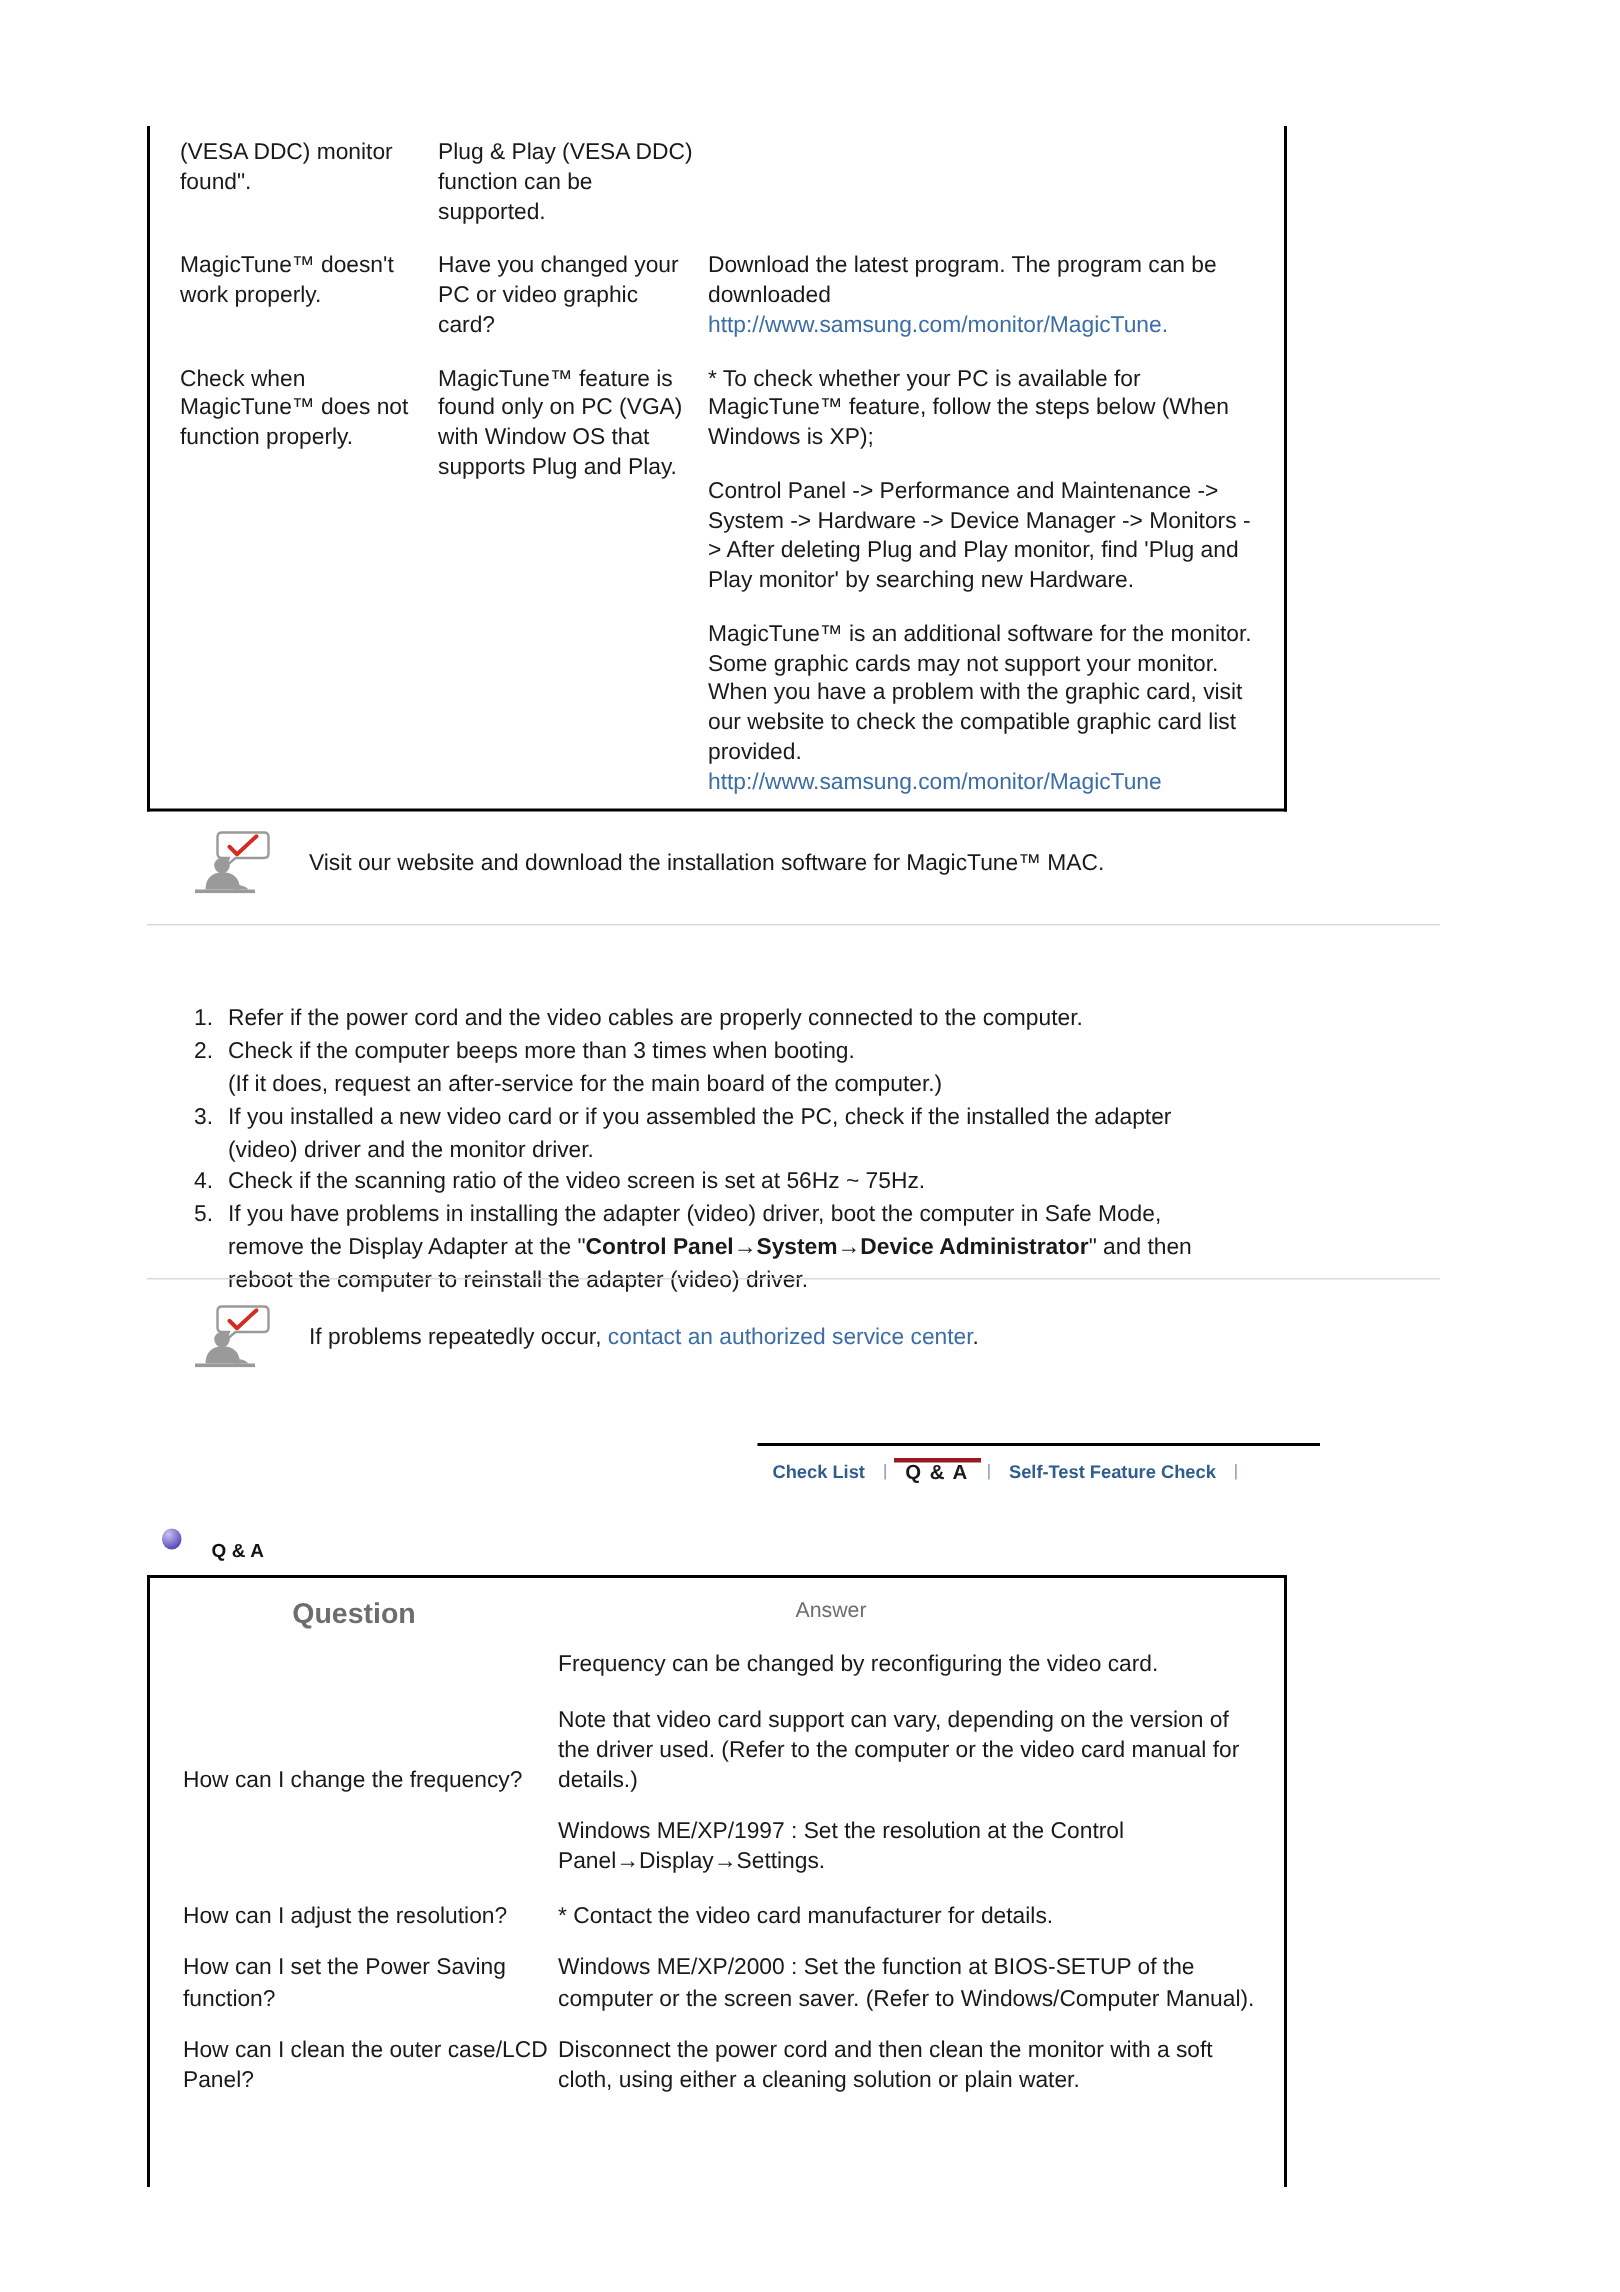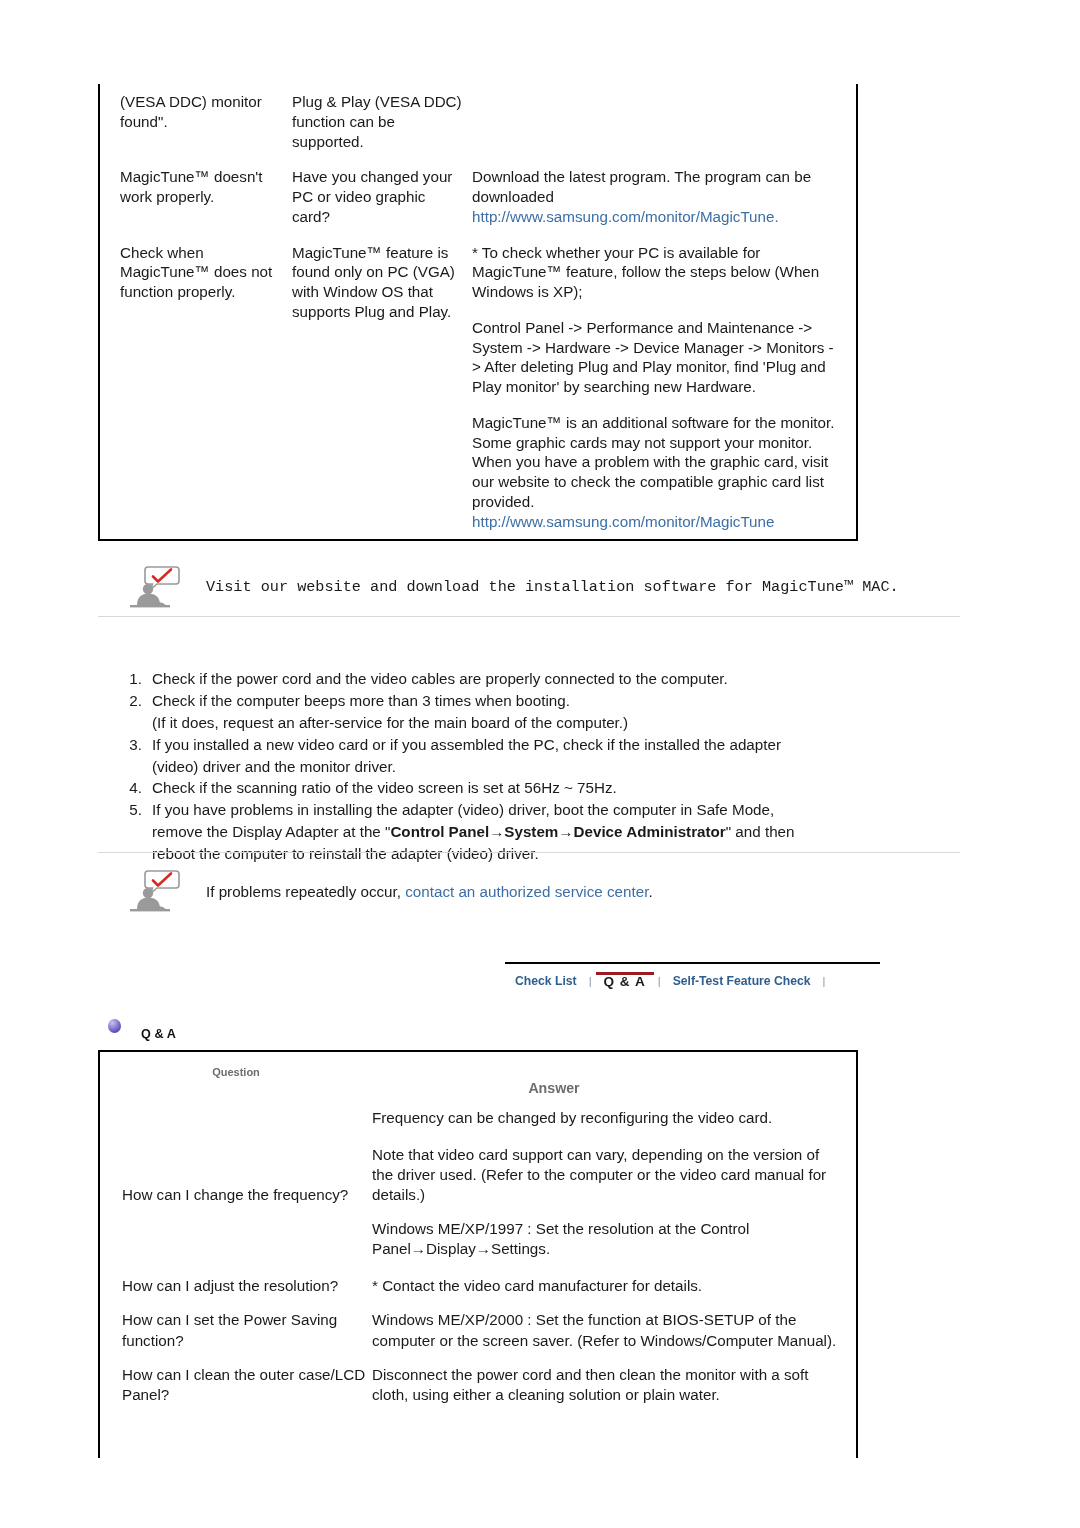--- a/index.html
+++ b/index.html
@@ -196,32 +196,31 @@
   }
   .qa-head {
     display: flex;
     padding-top: 14px;
     padding-bottom: 12px;
   }
   .qa-head .h-q {
     width: 272px;
     flex: 0 0 272px;
     text-align: center;
-    font-size: 11px;
+    font-size: 19px;
     font-weight: bold;
     color: #6d6d6d;
   }
   .qa-head .h-a {
     flex: 1 1 auto;
     text-align: center;
     font-size: 14.2px;
-    font-weight: bold;
+    font-weight: normal;
     color: #6d6d6d;
     padding-right: 120px;
-    margin-top: 14px;
   }
   .qa-row {
     display: flex;
     align-items: flex-end;
     padding-bottom: 14px;
   }
   .qa-q {
     width: 272px;
     flex: 0 0 272px;
     padding-left: 22px;
@@ -288,21 +287,21 @@
           <br>
           <span class="link">http://www.samsung.com/monitor/MagicTune</span>
         </div>
       </div>
     </div>
 
   </div>
 
   <div class="divider" style="top:616px;"></div>
 
-  <div class="note-row" style="left:126px; top:564px;font-family:Liberation Mono, monospace;">
+  <div class="note-row" style="left:126px; top:552px;">
     <div class="note-icon">
       <svg viewBox="0 0 56 46" width="56" height="46" aria-hidden="true">
 
         <rect x="4" y="41" width="40" height="2.4" fill="#9a9a9a"></rect>
 
         <path d="M11 41 C11 33 16 29.5 22.5 29.5 C29 29.5 34 33 34 41 Z" fill="#9a9a9a"></path>
 
         <path d="M30 38.5 C34 37.5 38 38.8 39.5 41 L30 41 Z" fill="#9a9a9a"></path>
 
         <circle cx="22" cy="25" r="5.2" fill="#9a9a9a"></circle>
@@ -314,21 +313,21 @@
     </div>
     <div class="note-text">Visit our website and download the installation software for MagicTune™ MAC.</div>
   </div>
 
 
   <div class="check-list">
 
     <div class="cl-item">
       <div class="cl-num">1.</div>
       <div class="cl-body">
-        <div>Check if the power cord and the video cables are properly connected to the computer.</div>
+        <div>Refer if the power cord and the video cables are properly connected to the computer.</div>
       </div>
     </div>
 
     <div class="cl-item">
       <div class="cl-num">2.</div>
       <div class="cl-body">
         <div>Check if the computer beeps more than 3 times when booting.</div>
         <div>(If it does, request an after-service for the main board of the computer.)</div>
       </div>
     </div>

